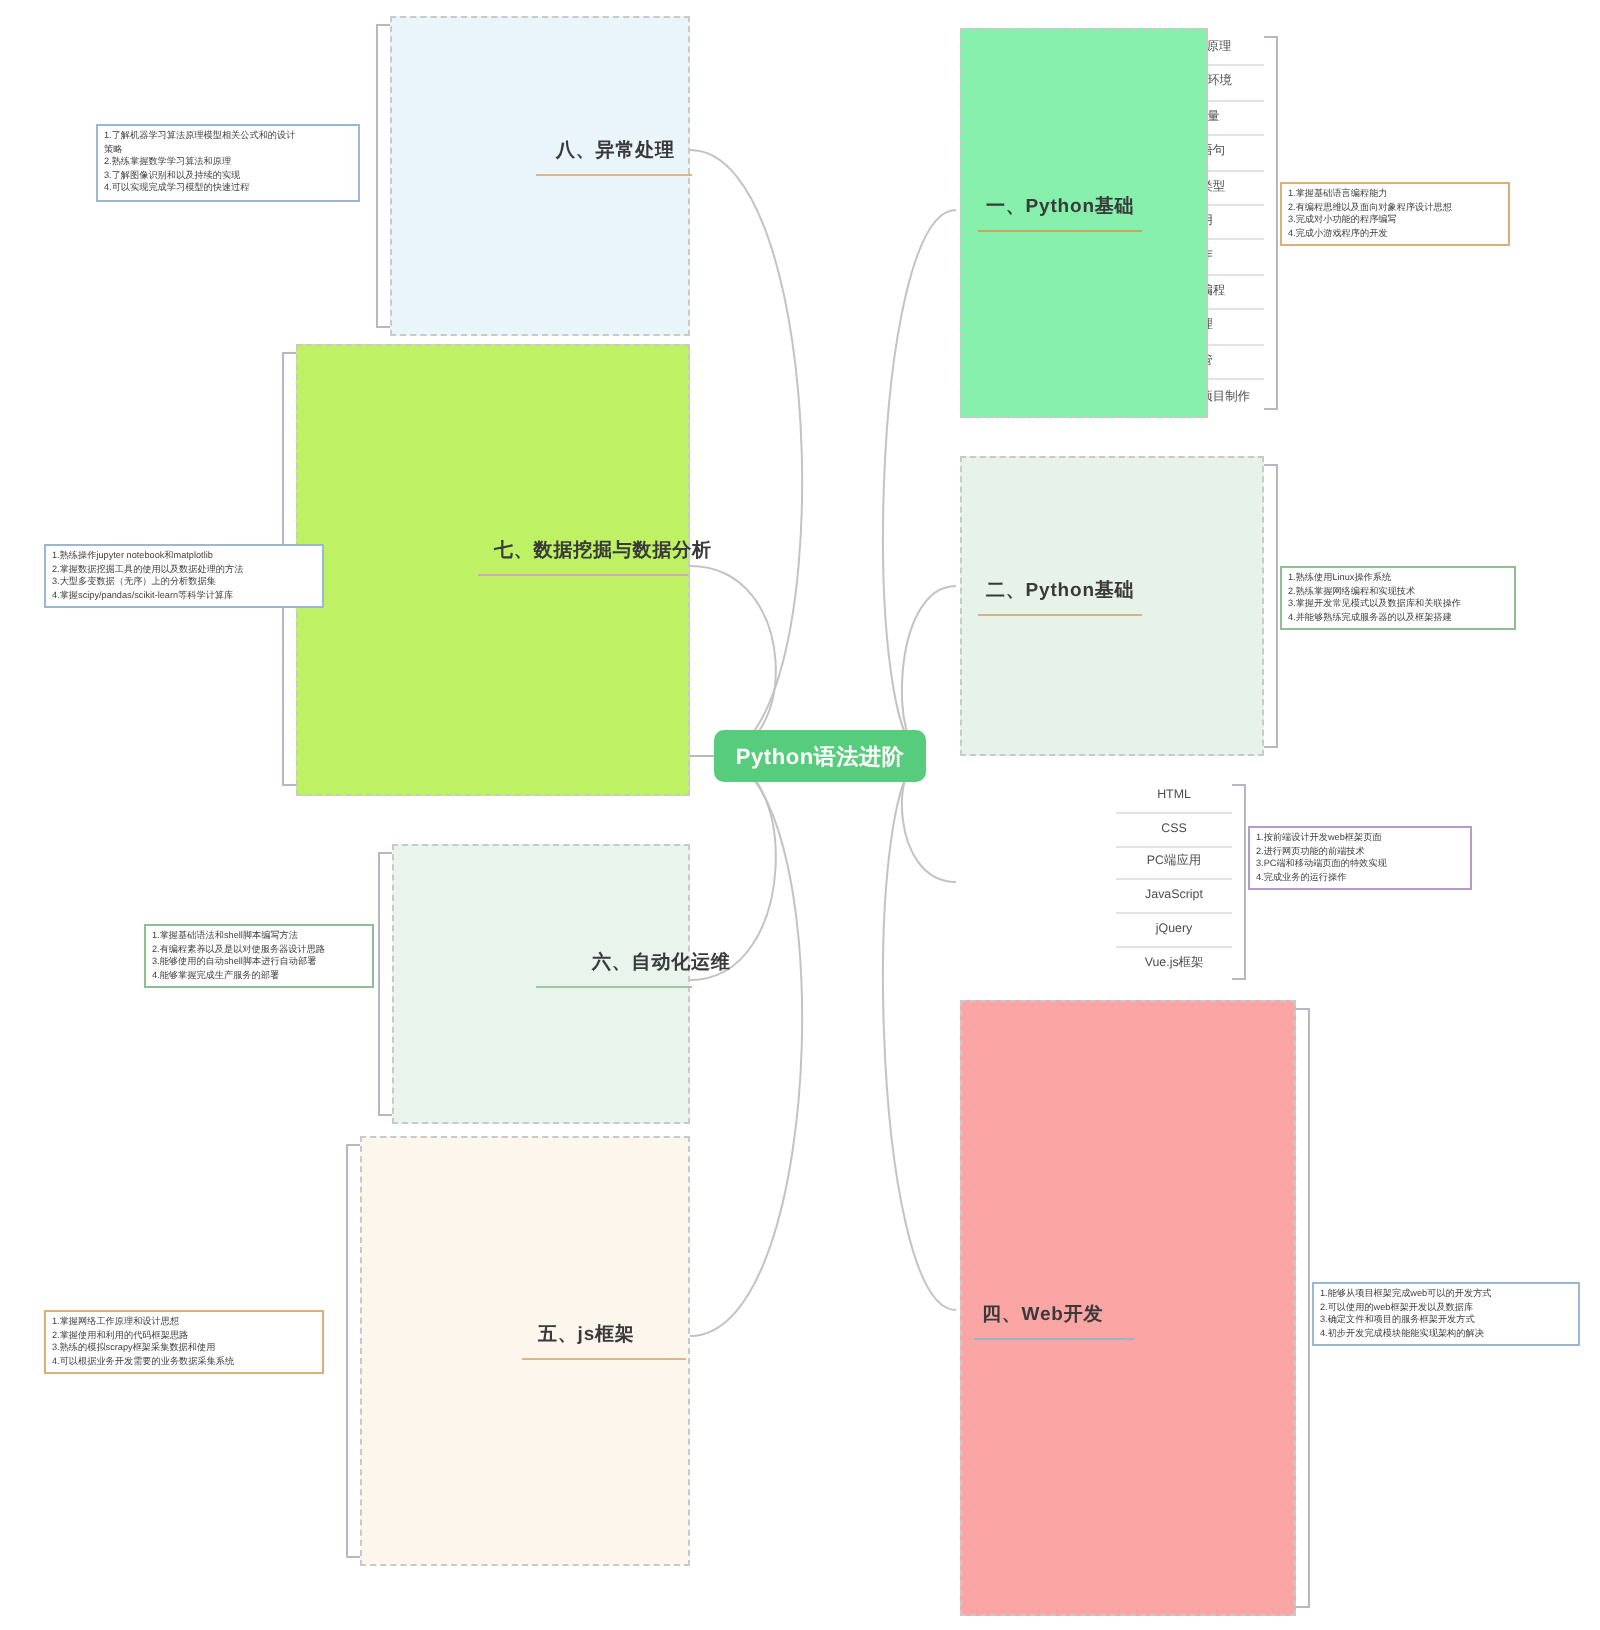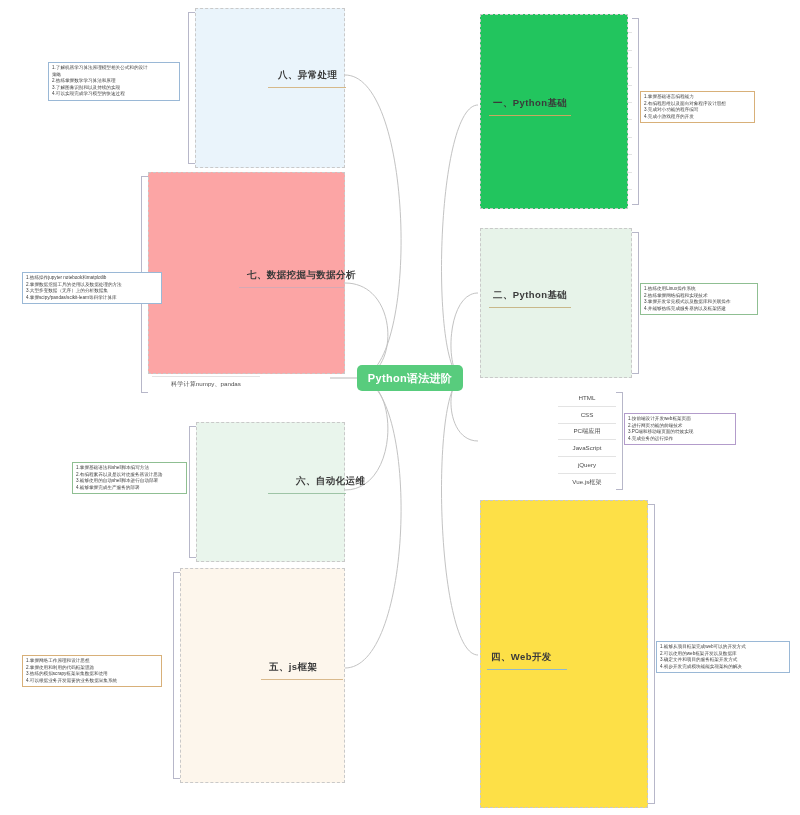--- a/index.html
+++ b/index.html
@@ -146,21 +146,21 @@
   </div>
   <div class="bracket" style="left:188px; top:12px; width:7px; height:152px;"></div>
   <div class="note" style="left:48px; top:62px; width:132px;">
     <div class="note-line">1.了解机器学习算法原理模型相关公式和的设计</div>
     <div class="note-line">策略</div>
     <div class="note-line">2.熟练掌握数学学习算法和原理</div>
     <div class="note-line">3.了解图像识别和以及持续的实现</div>
     <div class="note-line">4.可以实现完成学习模型的快速过程</div>
   </div>
 
-  <div class="branch" style="left:148px; top:172px; width:197px; height:202px; background:#fca5a5;">
+  <div class="branch" style="left:148px; top:172px; width:197px; height:226px; background:#bef264;">
     <div class="branch-title" style="left:98px; top:96px;">七、数据挖掘与数据分析</div>
     <div class="branch-underline" style="left:90px; top:114px; width:105px; background:#d5a9b4;"></div>
   </div>
   <div class="leaf-col" style="left:152px; top:174px; width:108px;">
     <div class="leaf" style="height:15.6px">绘制表</div>
     <div class="leaf" style="height:15.6px">柱、线表、饼图</div>
     <div class="leaf" style="height:15.6px">分组聚合</div>
     <div class="leaf" style="height:15.6px">拆分与合并</div>
     <div class="leaf" style="height:15.6px">series对象</div>
     <div class="leaf" style="height:15.6px">时间序列法</div>
@@ -225,21 +225,21 @@
   <div class="bracket" style="left:173px; top:572px; width:7px; height:207px;"></div>
   <div class="note orange" style="left:22px; top:655px; width:140px;">
     <div class="note-line">1.掌握网络工作原理和设计思想</div>
     <div class="note-line">2.掌握使用和利用的代码框架思路</div>
     <div class="note-line">3.熟练的模拟scrapy框架采集数据和使用</div>
     <div class="note-line">4.可以根据业务开发需要的业务数据采集系统</div>
   </div>
 
   <div class="center-node">Python语法进阶</div>
 
-  <div class="branch" style="left:480px; top:14px; width:148px; height:195px; background:#22c55e;">
+  <div class="branch" style="left:480px; top:14px; width:124px; height:195px; background:#86efac;">
     <div class="branch-title" style="left:12px; top:82px;">一、Python基础</div>
     <div class="branch-underline" style="left:8px; top:100px; width:82px; background:#c9a860;"></div>
   </div>
   <div class="leaf-col" style="left:556px; top:16px; width:76px;">
     <div class="leaf" style="height:17.4px">计算机基础原理</div>
     <div class="leaf" style="height:17.4px">Python开发环境</div>
     <div class="leaf" style="height:17.4px">Python变量</div>
     <div class="leaf" style="height:17.4px">流程控制语句</div>
     <div class="leaf" style="height:17.4px">高级变量类型</div>
     <div class="leaf" style="height:17.4px">函数应用</div>
@@ -289,21 +289,21 @@
     <div class="leaf" style="height:16.8px">Vue.js框架</div>
   </div>
   <div class="bracket rtl" style="left:616px; top:392px; width:7px; height:98px;"></div>
   <div class="note purple" style="left:624px; top:413px; width:112px;">
     <div class="note-line">1.按前端设计开发web框架页面</div>
     <div class="note-line">2.进行网页功能的前端技术</div>
     <div class="note-line">3.PC端和移动端页面的特效实现</div>
     <div class="note-line">4.完成业务的运行操作</div>
   </div>
 
-  <div class="branch" style="left:480px; top:500px; width:168px; height:308px; background:#fde047;text-align:right;">
+  <div class="branch" style="left:480px; top:500px; width:168px; height:308px; background:#fca5a5;text-align:right;">
     <div class="branch-title" style="left:10px; top:150px;">四、Web开发</div>
     <div class="branch-underline" style="left:6px; top:168px; width:80px; background:#8fb8cf;"></div>
   </div>
   <div class="leaf-col" style="left:535px; top:502px; width:86px;">
     <div class="leaf" style="height:16.4px">flask框架</div>
     <div class="leaf" style="height:16.4px">模板与表单</div>
     <div class="leaf" style="height:16.4px">数据库使用</div>
     <div class="leaf" style="height:16.4px">蓝图应用</div>
     <div class="leaf" style="height:16.4px">第三方扩展与组件</div>
     <div class="leaf" style="height:16.4px">flask脚手架</div>

